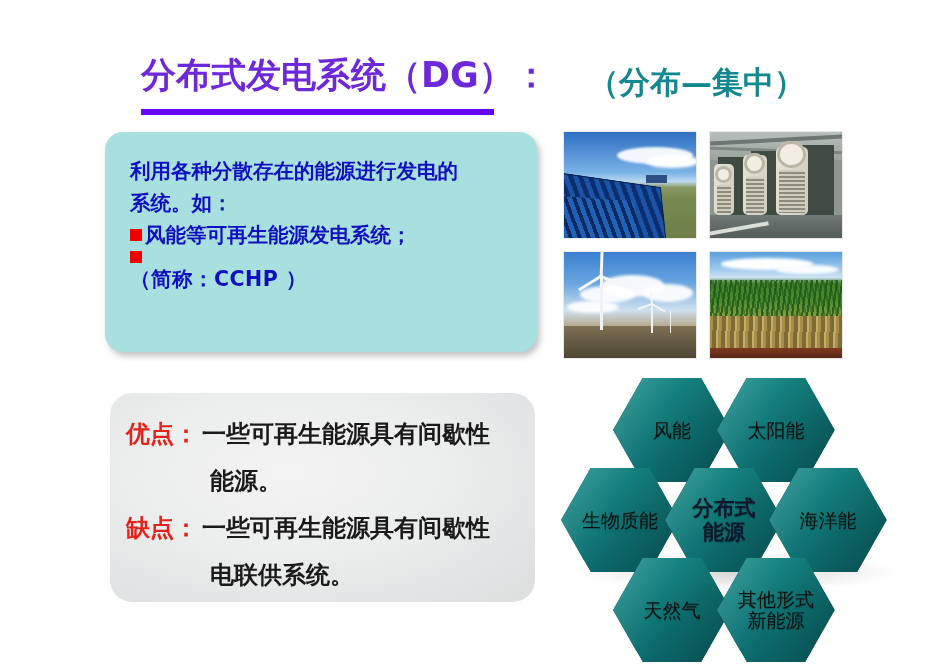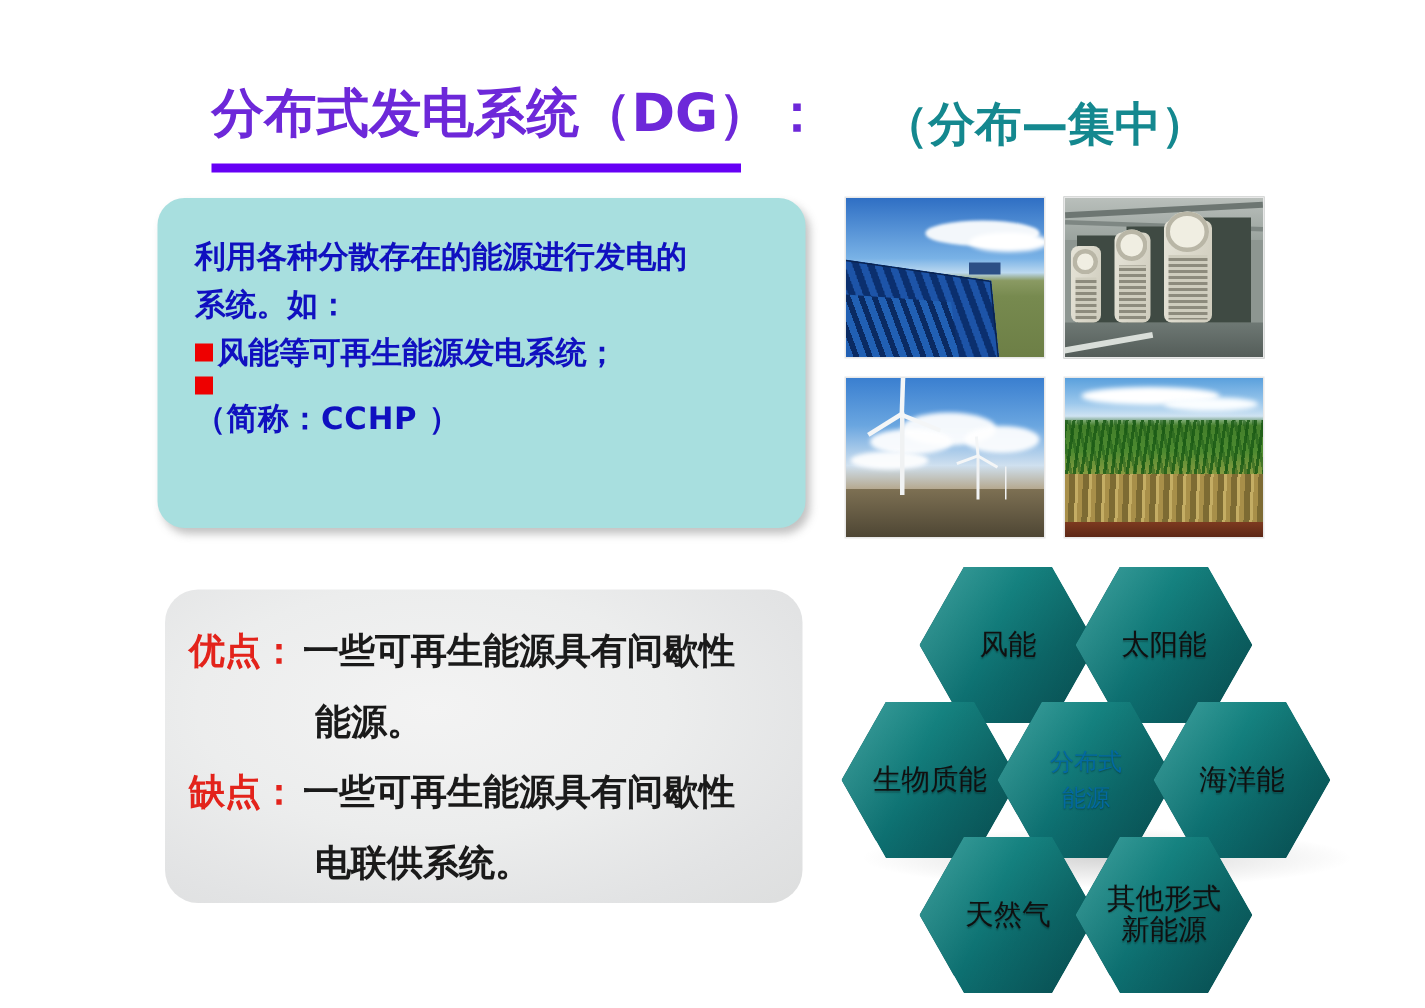--- a/index.html
+++ b/index.html
@@ -181,21 +181,21 @@
   .hex .shade{
     position:absolute;left:0;top:0;width:100%;height:100%;
     background:linear-gradient(115deg, rgba(255,255,255,.16) 0%, rgba(255,255,255,0) 42%, rgba(0,0,0,.22) 100%);
     clip-path:polygon(25% 0%, 75% 0%, 100% 50%, 75% 100%, 25% 100%, 0% 50%);
   }
   .hex .lbl{
     position:relative;z-index:3;
     font-size:19px;color:#101010;line-height:21px;
     text-shadow:0 1px 1px rgba(0,0,0,.25);
   }
-  .hex.center .lbl{color:#0369a1;font-weight:normal;font-size:16px;line-height:24px;
+  .hex.center .lbl{color:#0f172a;font-weight:bold;font-size:21px;line-height:24px;
     text-shadow:0 1px 1px rgba(0,0,0,.3);}
   .hex .ext{
     position:absolute;left:-13px;top:-11px;width:118px;height:104px;
     background:linear-gradient(150deg,#0e6b6c,#0a5356);
     clip-path:polygon(25% 0%, 75% 0%, 100% 50%, 75% 100%, 25% 100%, 0% 50%);
     z-index:-1;
   }
   .shadowblob{
     position:absolute;left:20px;top:180px;width:330px;height:40px;
     background:radial-gradient(ellipse at center, rgba(90,90,90,.25), rgba(255,255,255,0) 70%);

